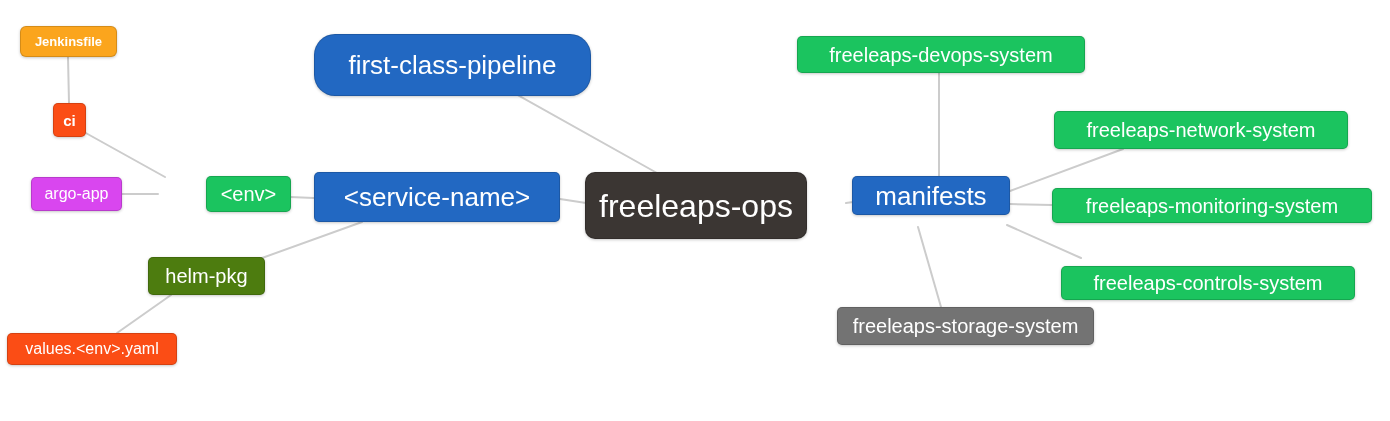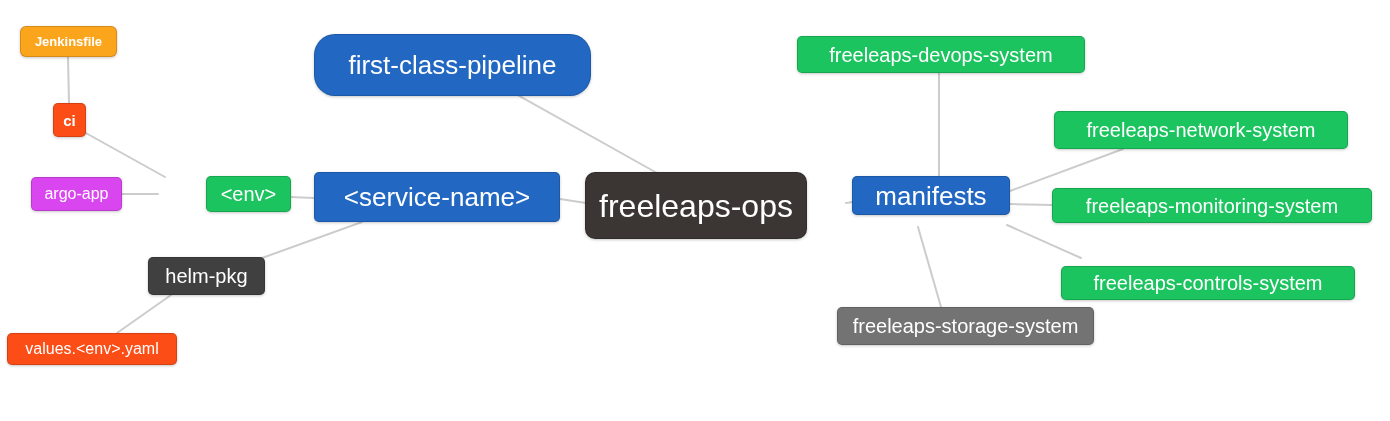--- a/index.html
+++ b/index.html
@@ -72,21 +72,21 @@
   </div>
 
   <div class="node n-argo-app" style="background: #d946ef;">
     <span>argo-app</span>
   </div>
 
   <div class="node n-env" style="background: rgb(27, 196, 95); margin-left: 48px;">
     <span>&lt;env&gt;</span>
   </div>
 
-  <div class="node n-helm-pkg" style="background: #404040; justify-content: center;">
+  <div class="node n-helm-pkg" style="background: #4d7c0f; justify-content: center;">
     <span>helm-pkg</span>
   </div>
 
   <div class="node n-values-env-yaml" style="background: rgb(251, 77, 21);">
     <span>values.&lt;env&gt;.yaml</span>
   </div>
 
   <div class="node n-first-class-pipeline" style="background: rgb(34, 104, 194);">
     <span>first-class-pipeline</span>
   </div>

